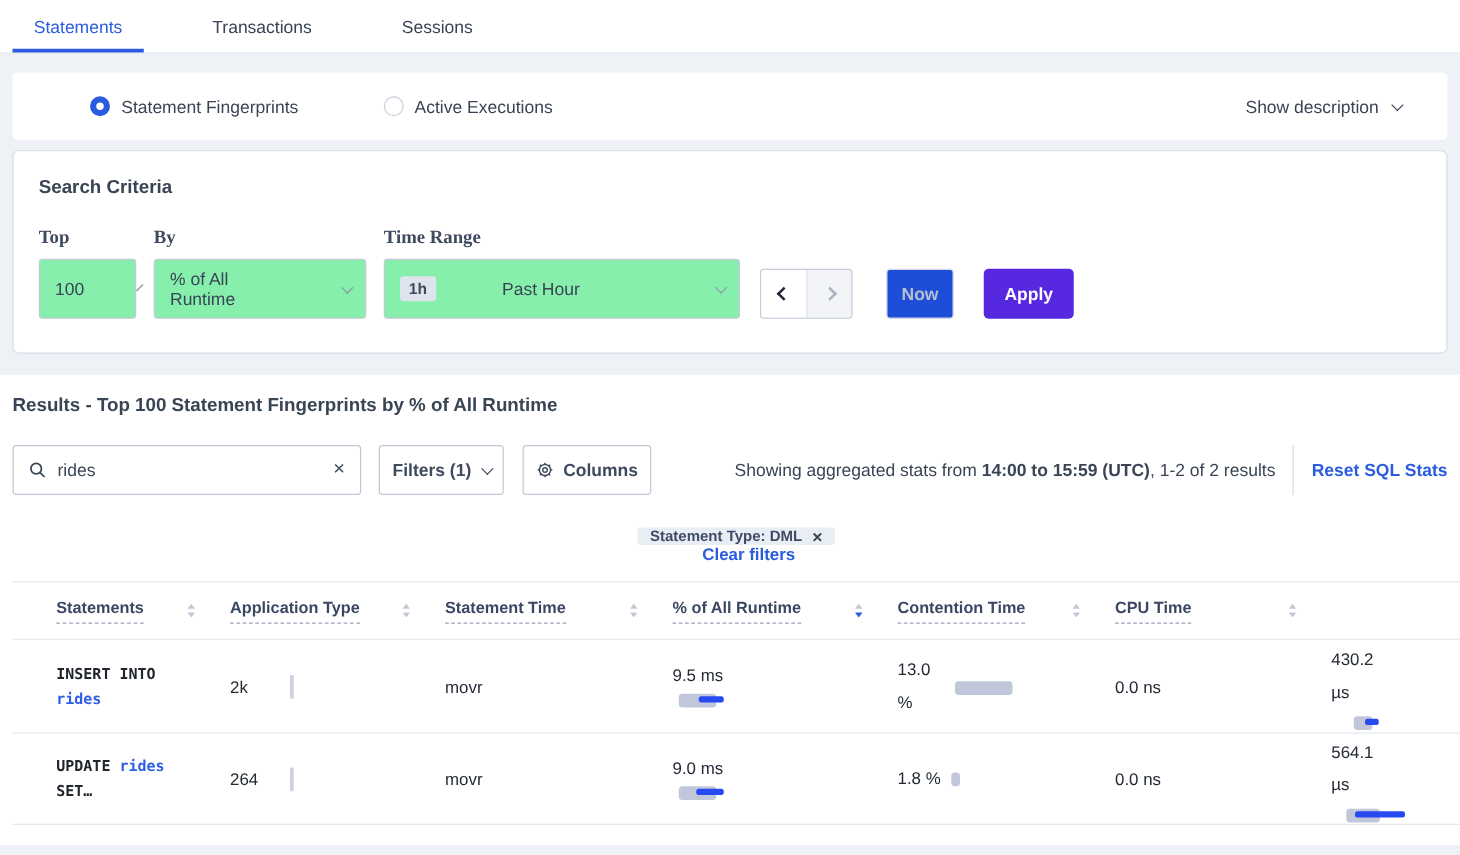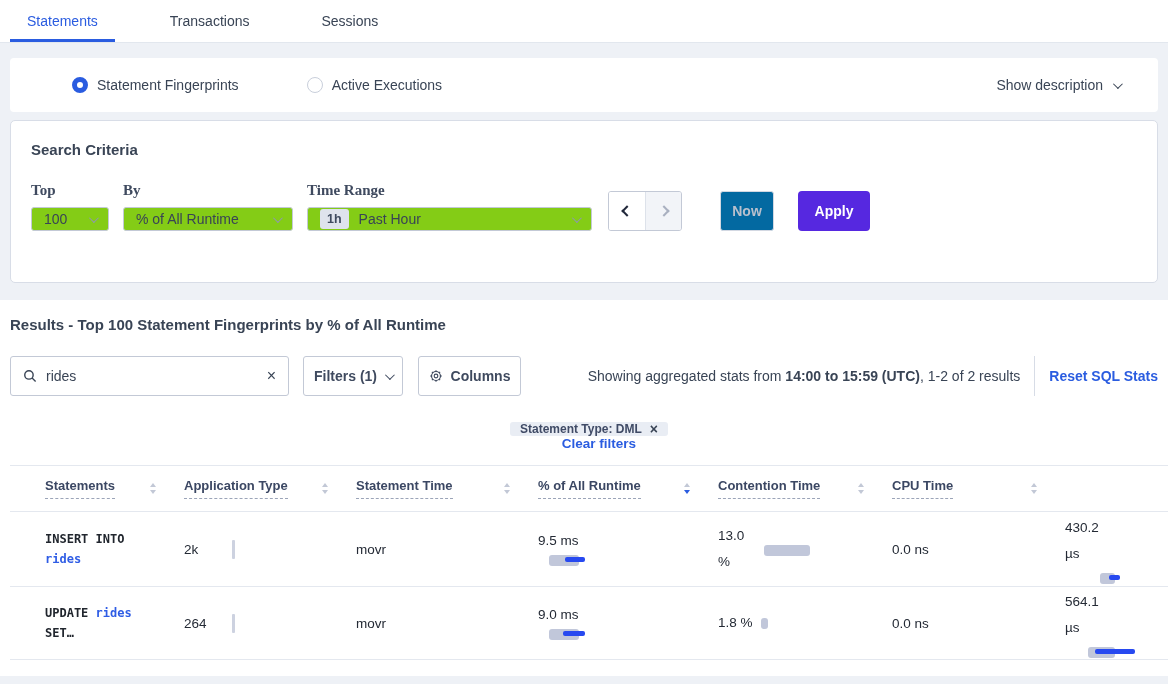--- a/index.html
+++ b/index.html
@@ -27,31 +27,31 @@
   
   .chev { width:7px; height:7px; border-right:1.8px solid currentColor; border-bottom:1.8px solid currentColor; display:inline-block; }
   .chev.down { transform:rotate(45deg) translateY(-2px); }
   .chev.left { transform:rotate(135deg); }
   .chev.right { transform:rotate(-45deg); }
   
   .criteria { border:1px solid #d8dde7; border-radius:5px; height:163px; padding:20px 20px 0 20px; }
   .criteria-title { font-size:15px; font-weight:700; color:#394455; }
   .criteria-form { display:flex; align-items:flex-end; margin-top:24px; gap:14px; }
   .field-label { font-size:15px; font-weight:700; color:#3f4a5f; margin-bottom:8px;font-family:Liberation Serif, serif; }
-  .select { height:24px; border:1px solid #c3c9d6; border-radius:3px; background:#84cc16; display:flex; align-items:center; padding:0 12px; color:#394455; cursor:pointer; }
+  .select { height:48px; border:1px solid #c3c9d6; border-radius:3px; background:#86efac; display:flex; align-items:center; padding:0 12px; color:#394455; cursor:pointer;gap:43px; }
   .select .chev { color:#8e99ad; margin-left:auto; }
   .sel-top { width:78px; }
   .sel-by { width:170px; }
   .sel-time { width:285px; }
   .badge-1h { background:#dfe3ec; border-radius:3px; font-size:12.5px; font-weight:700; color:#3f4a5f; padding:3px 7px; margin-right:10px; }
   .arrow-group { display:flex; border:1px solid #c3c9d6; border-radius:3px; overflow:hidden; margin-left:2px; }
   .arrow-btn { width:36px; height:38px; display:flex; align-items:center; justify-content:center; background:#fff; cursor:pointer; color:#20273a; }
   .arrow-btn.disabled { background:#f2f4f8; color:#a9b0c0; border-left:1px solid #dde2ea; cursor:default; }
   .arrow-btn .chev { width:8px; height:8px; border-width:2.2px; }
-  .btn-now { width:54px; height:40px; border:1px solid #d3d8e2; border-radius:3px; background:#0369a1; color:#b9c0cd; font-weight:600; font-size:14px; display:flex; align-items:center; justify-content:center; margin-left:24px; cursor:default; }
+  .btn-now { width:54px; height:40px; border:1px solid #d3d8e2; border-radius:3px; background:#1d4ed8; color:#b9c0cd; font-weight:600; font-size:14px; display:flex; align-items:center; justify-content:center; margin-left:13px; cursor:default; }
   .btn-apply { width:72px; height:40px; border:none; border-radius:4px; background:#5628e0; color:#fff; font-weight:700; font-size:14px; display:flex; align-items:center; justify-content:center; margin-left:10px; cursor:pointer; }
   
   .results { background:#fff; min-height:376px; padding:16px 0 0 10px; }
   .results-heading { font-size:15px; font-weight:700; color:#394455; }
   .toolbar { display:flex; align-items:center; margin-top:23px; height:40px; padding-right:8px; }
   .searchbox { width:279px; height:40px; border:1px solid #c3c9d6; border-radius:3px; display:flex; align-items:center; padding:0 12px; background:#fff; }
   .searchbox input { border:none; outline:none; flex:1; font-size:14px; color:#394455; font-family:"Liberation Sans", sans-serif; margin-left:9px; background:transparent; }
   .icon-x { color:#394455; font-size:16px; cursor:pointer; line-height:1; }
   .btn-outline { height:40px; border:1px solid #c3c9d6; border-radius:3px; background:#fff; display:flex; align-items:center; justify-content:center; gap:8px; font-size:14px; font-weight:700; color:#3f4a5f; cursor:pointer; }
   .btn-filters { width:100px; margin-left:14px; }
@@ -76,21 +76,21 @@
   .tri-down { width:0; height:0; border-left:3.5px solid transparent; border-right:3.5px solid transparent; border-top:4.5px solid #c2c8d6; }
   .tri-down.active { border-top-color:#2a5ce0; }
   .tbl-row { border-bottom:1px solid #e4e8ef; }
   .tbl-row.r1 { height:75px; } .tbl-row.r2 { height:73px; }
   .td { display:flex; align-items:center; padding-left:10px; font-size:13.5px; color:#242a35; }
   .td.stmt { padding-left:35px; }
   .mono { font-family:"DejaVu Sans Mono", monospace; font-size:12px; font-weight:700; color:#21262e; line-height:1.7; width:106px; }
   .mono a { color:#2f5de5; text-decoration:none; cursor:pointer; }
   .count-num { width:48px; }
   .count-bar { width:3px; height:19px; background:#cdd2e0; border-radius:1px; }
-  .cell-col { display:flex; flex-direction:column; align-items:flex-end; gap:6px; }
+  .cell-col { display:flex; flex-direction:column; align-items:center; gap:6px; }
   .bar-wrap { position:relative; height:11px; }
   .bar-gray { height:11px; background:#c1c7da; border-radius:3px; }
   .bar-blue { position:absolute; top:3px; height:5px; background:#2749f0; border-radius:2px; }
   .rt-text { width:38px; line-height:1.9; }
   .cpu-text { width:50px; line-height:1.9; }
   .rt-flex { display:flex; align-items:center; gap:8px; }
   
   .svgicon { display:inline-flex; }
 </style>
 </head>

